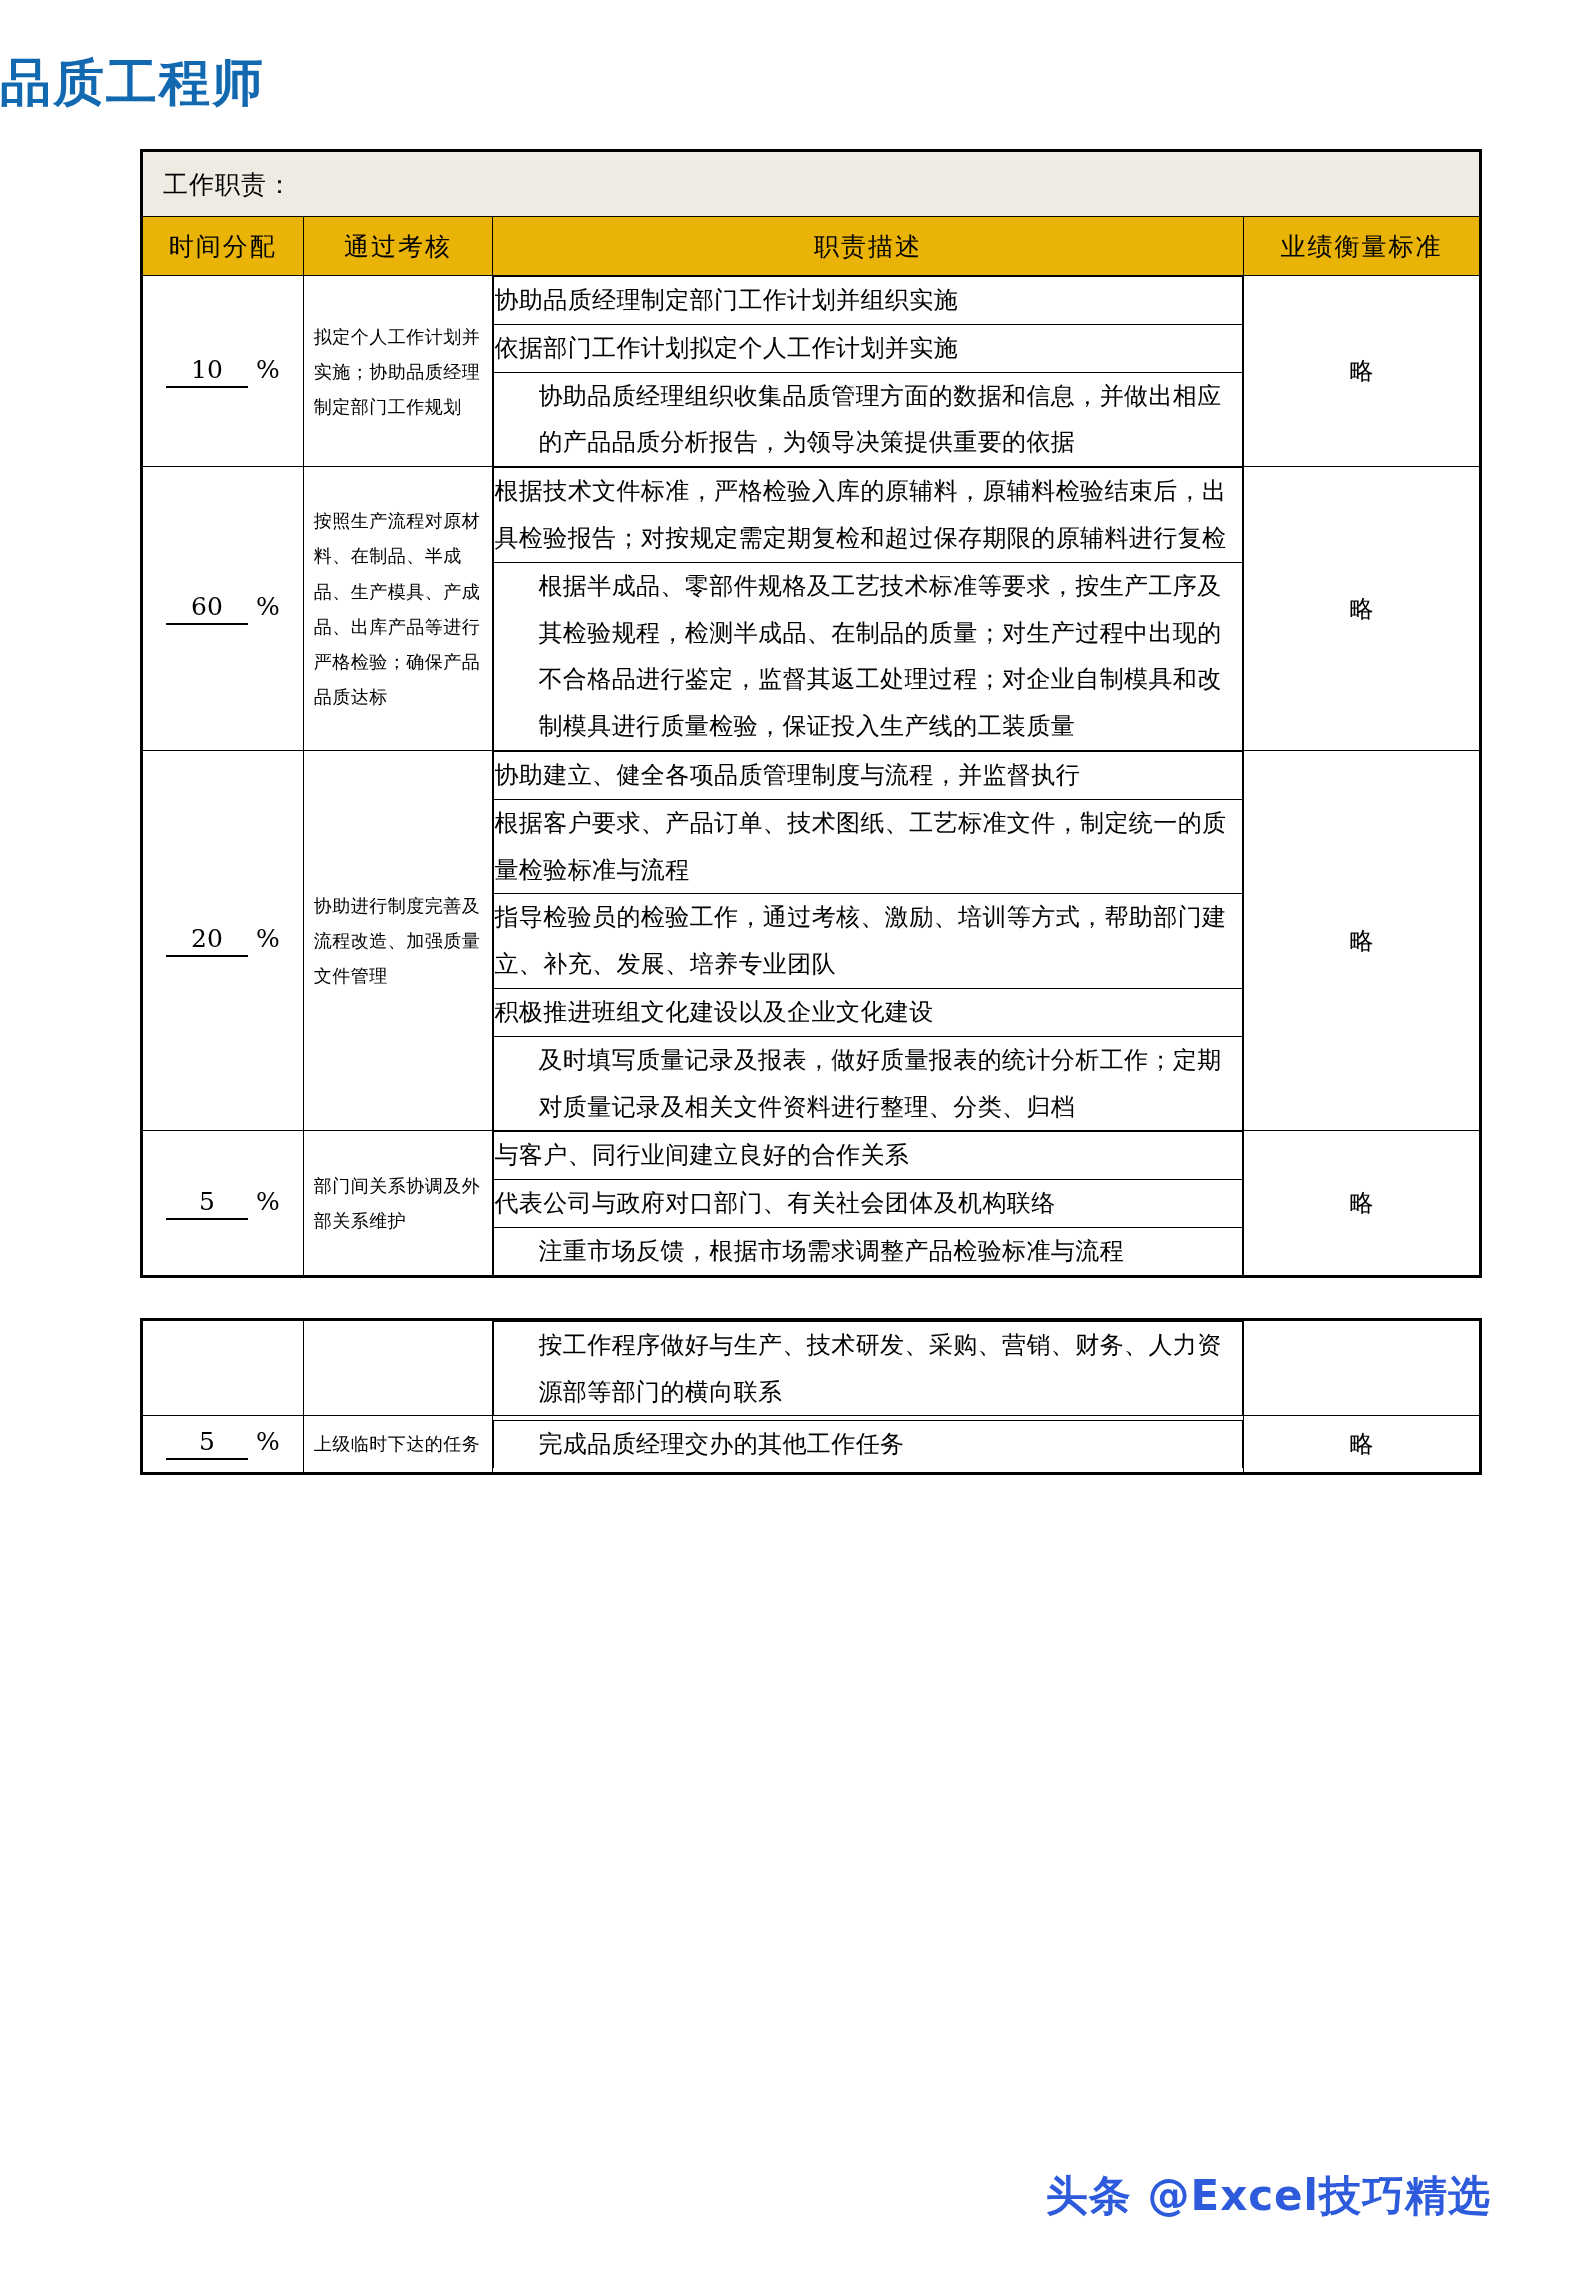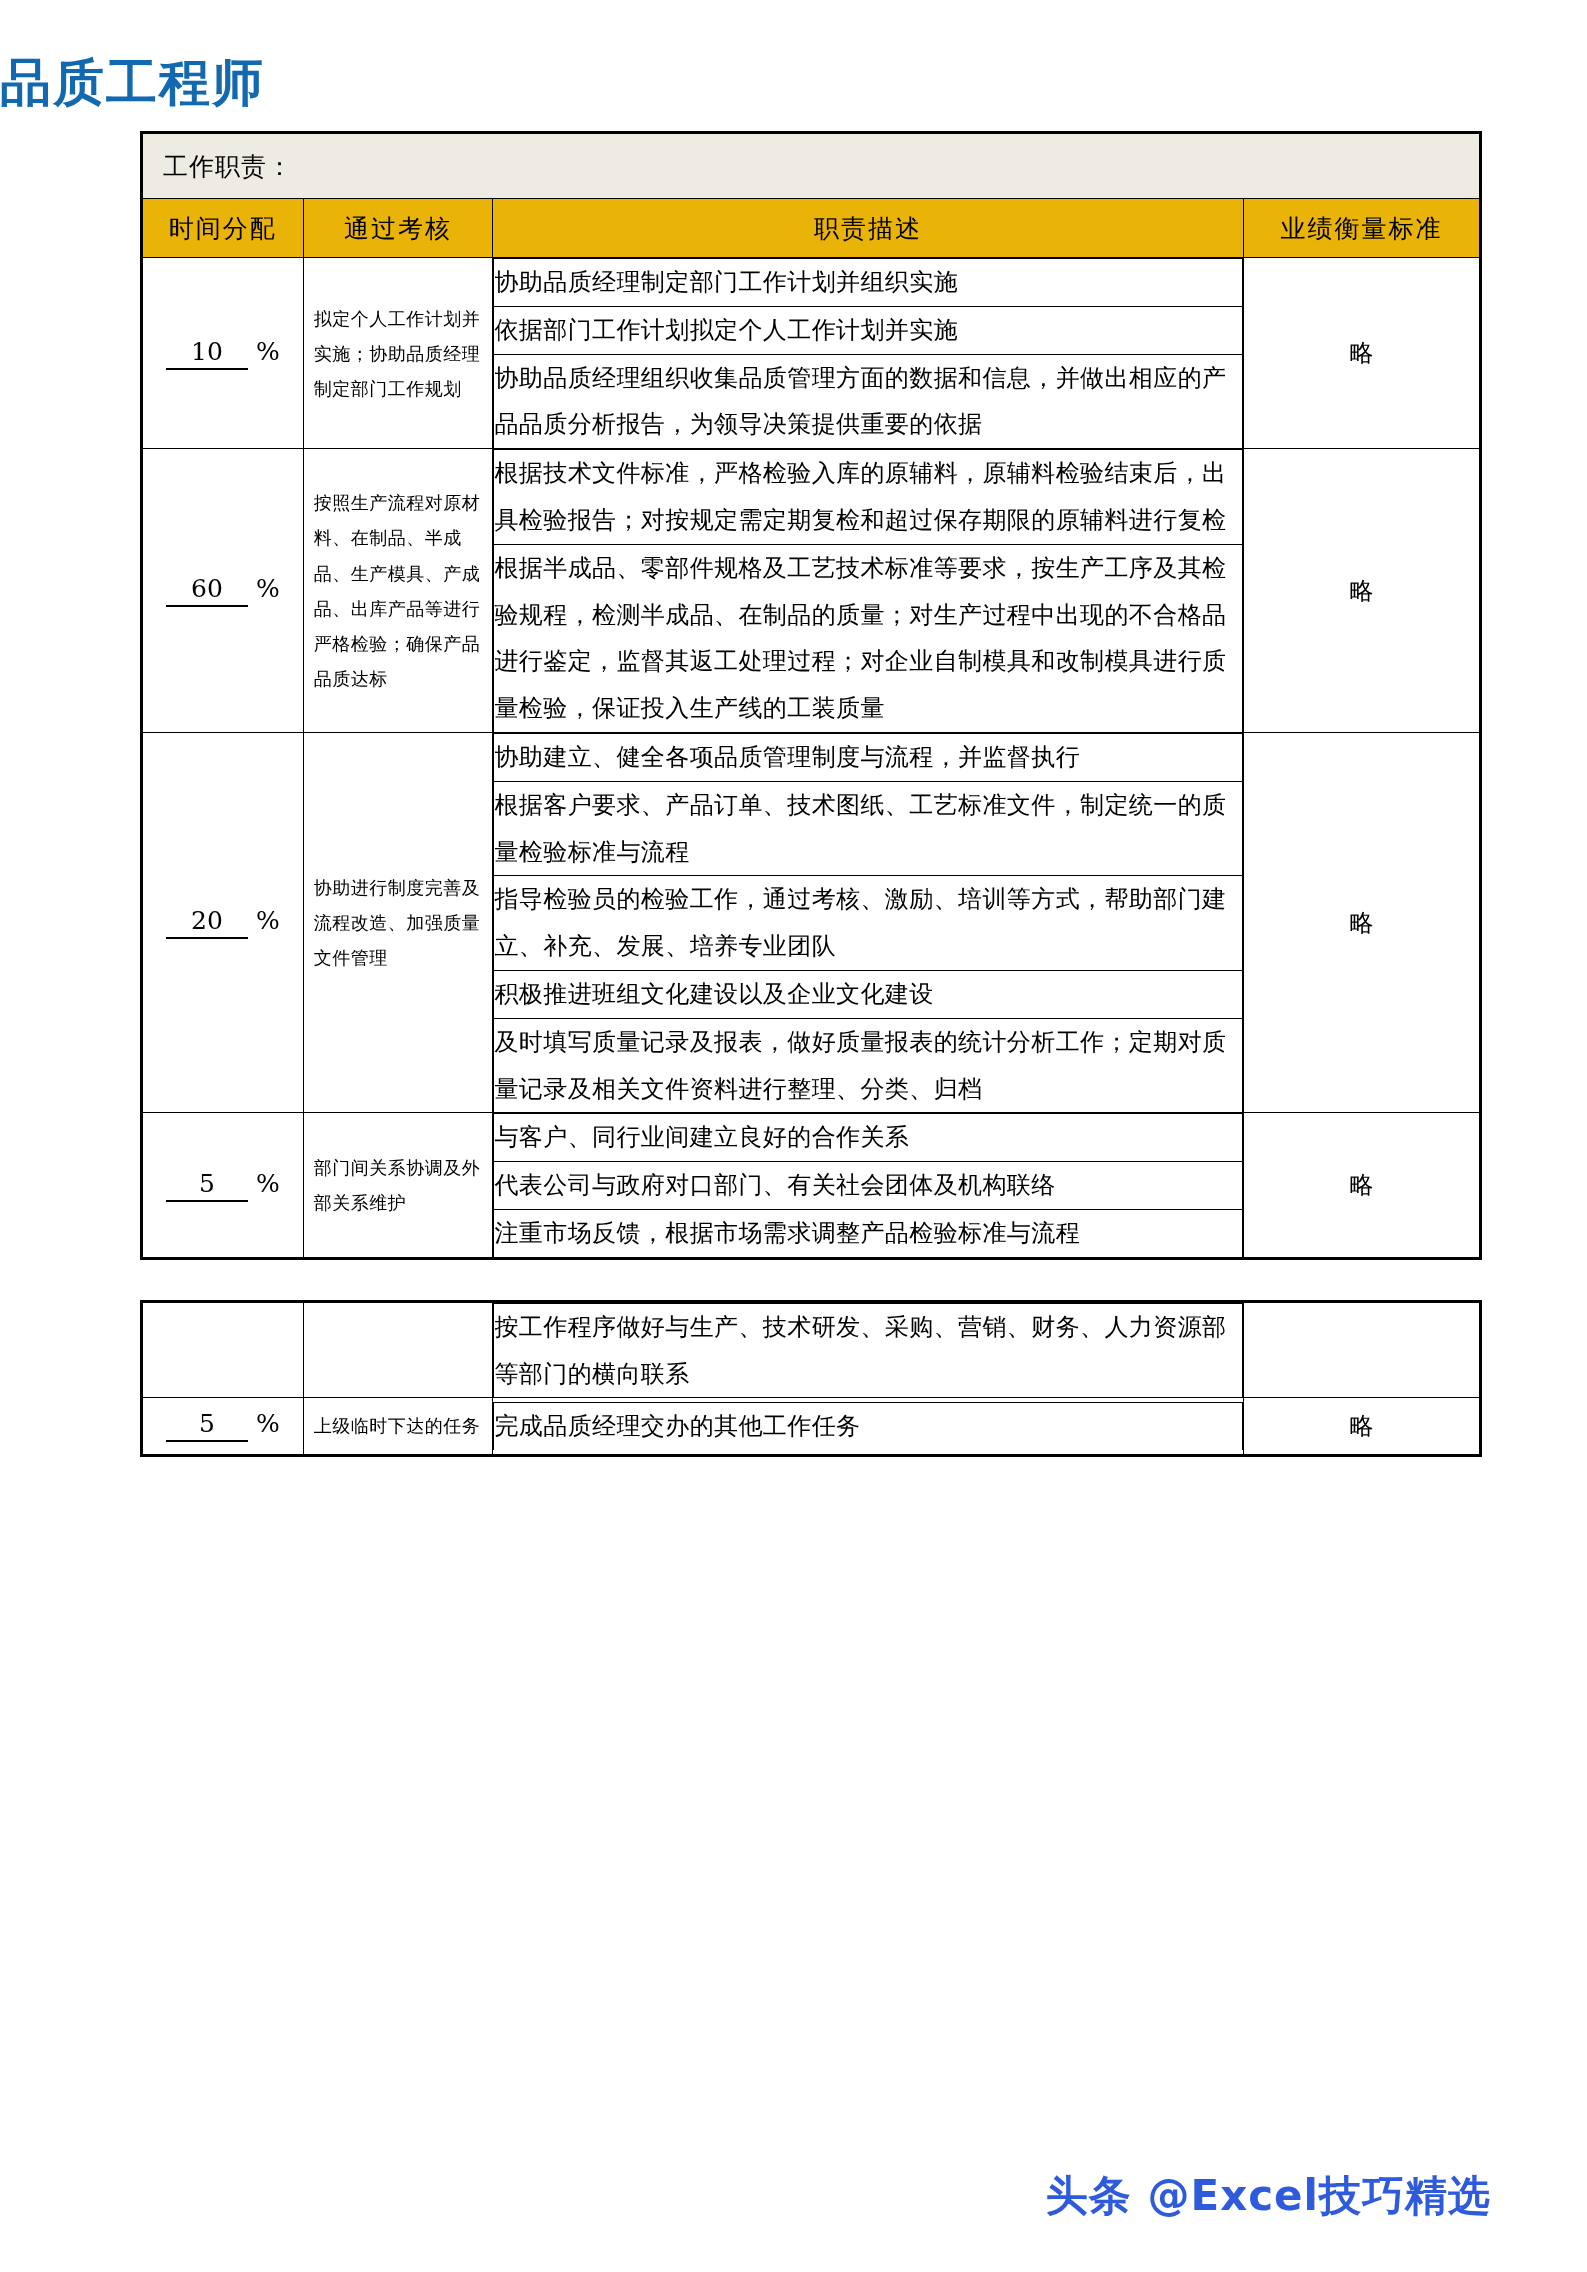--- a/index.html
+++ b/index.html
@@ -24,21 +24,21 @@
   .doc-title {
     color: #1269b0;
     font-family: "DejaVu Sans", "Liberation Sans", sans-serif;
     font-weight: bold;
     font-size: 51px;
     letter-spacing: 2px;
     padding-top: 55px;
     line-height: 1.1;
   }
   .table-wrap {
-    margin: 20px 105px 0 140px;
+    margin: 38px 105px 0 140px;
   }
   table.jd {
     border-collapse: collapse;
     width: 1342px;
     table-layout: fixed;
     border: 3px solid #000;
   }
   table.jd td {
     border: 1.3px solid #000;
     vertical-align: middle;
@@ -96,20 +96,21 @@
     border: 0;
     border-bottom: 1.3px solid #000;
     font-size: 24px;
     line-height: 1.95;
     padding: 11px 16px 11px 16px;
     letter-spacing: 0.4px;
     vertical-align: middle;
   }
   .desc-table tr:last-child td {
     border-bottom: 0;
+    padding-left: 44px;
   }
   .std-cell {
     text-align: center;
     font-size: 24px;
   }
   .col-pct  { width: 150px; }
   .col-duty { width: 176px; }
   .col-desc { width: 696px; }
   .col-std  { width: 220px; }
 

